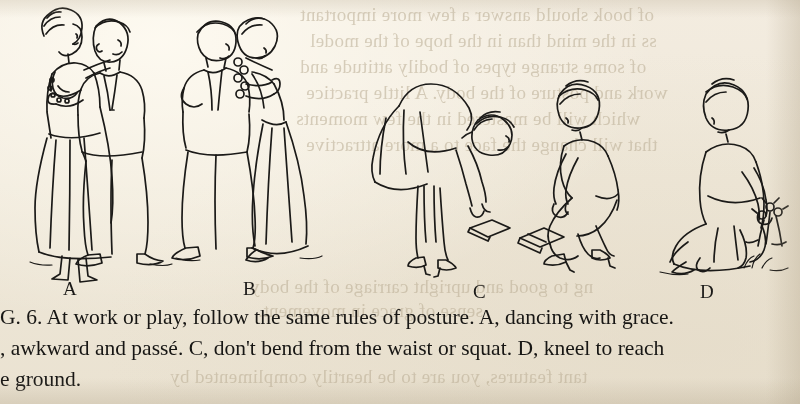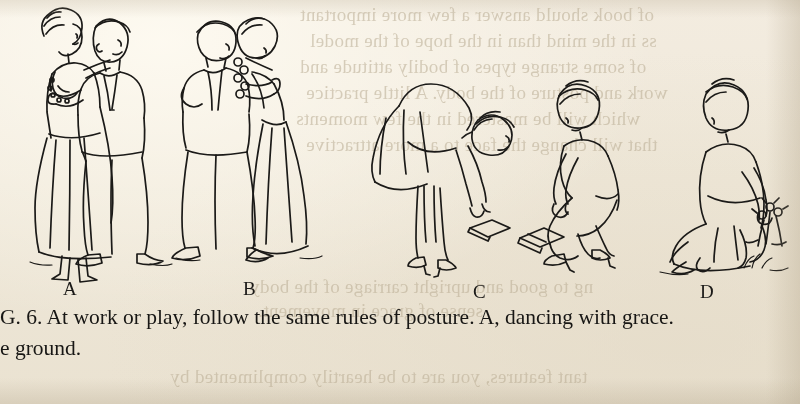--- a/index.html
+++ b/index.html
@@ -360,19 +360,20 @@
     </g>
   </svg>
 
   <div class="figure-label" style="left:63px; top:278px;">A</div>
   <div class="figure-label" style="left:243px; top:278px;">B</div>
   <div class="figure-label" style="left:473px; top:281px;">C</div>
   <div class="figure-label" style="left:700px; top:281px;">D</div>
 
   <div class="caption">
     <div class="cap-line l1">G. 6. At work or play, follow the same rules of posture. A, dancing with grace.</div>
+    <div class="cap-line l2">, awkward and passé. C, don't bend from the waist or squat. D, kneel to reach</div>
     <div class="cap-line l3">e ground.</div>
   </div>
 
   <div class="edge-top"></div>
   <div class="edge-right"></div>
   <div class="edge-bottom"></div>
 </div>
 
 </body></html>

